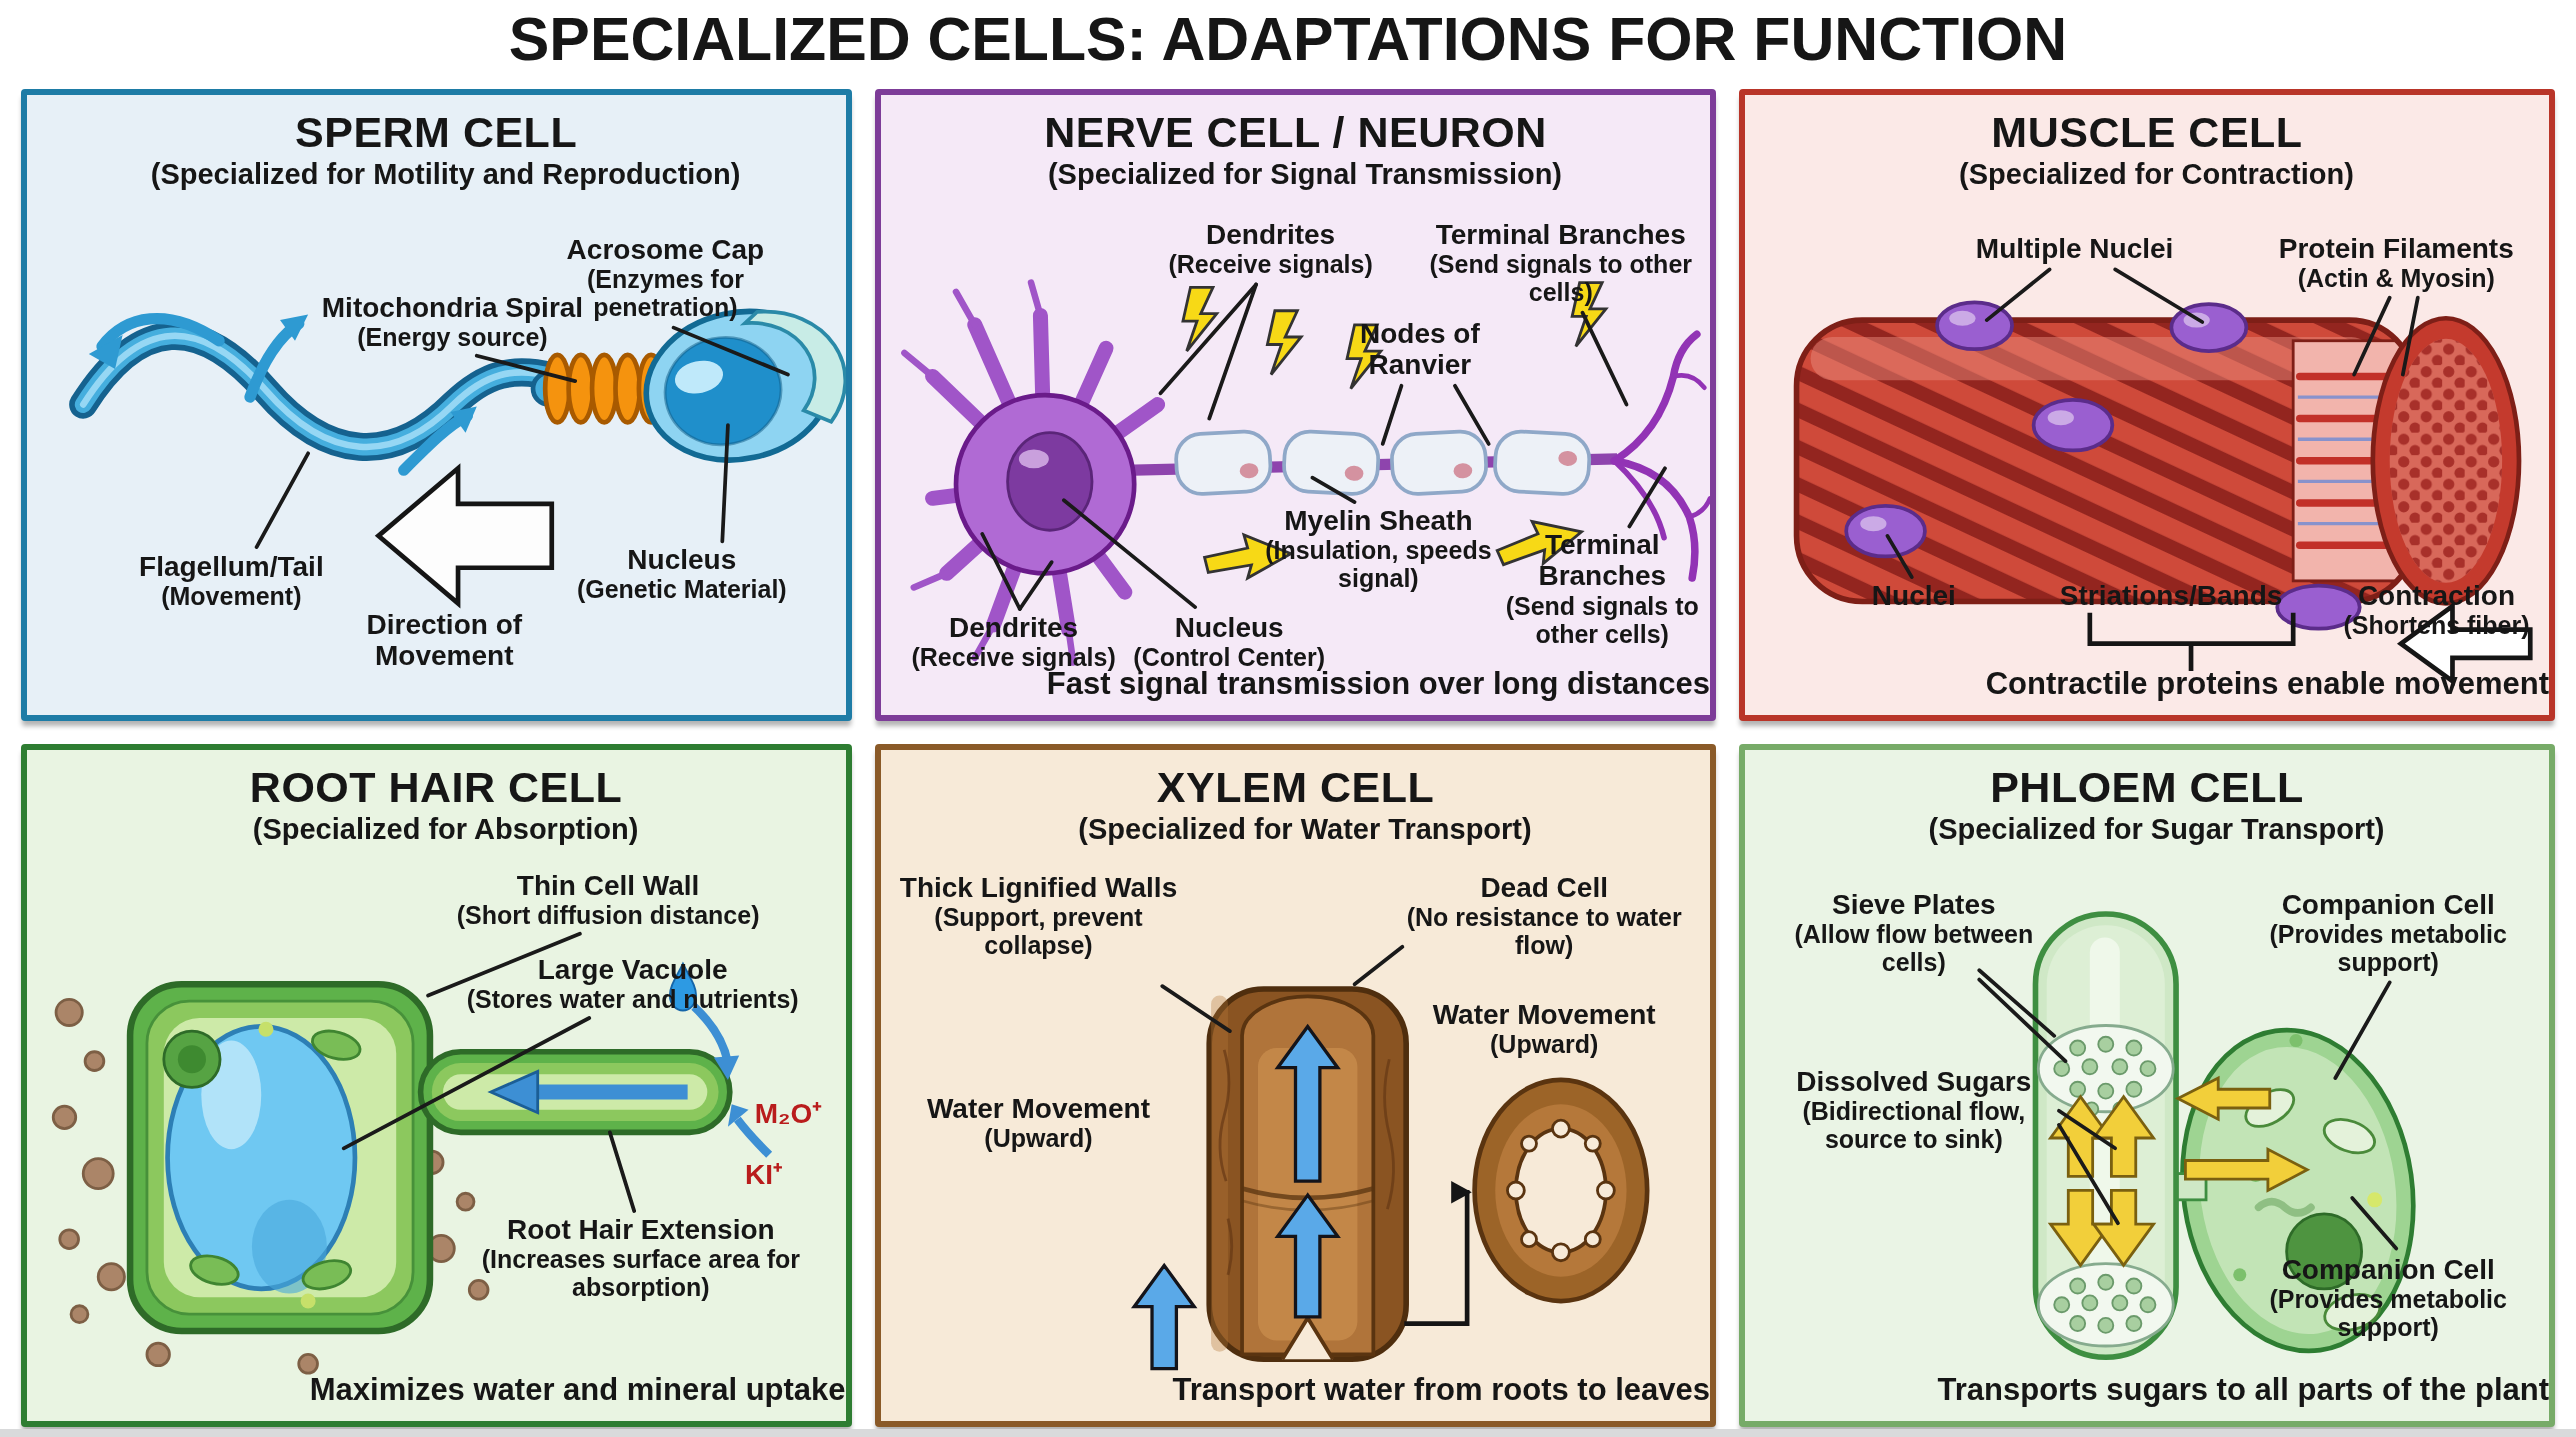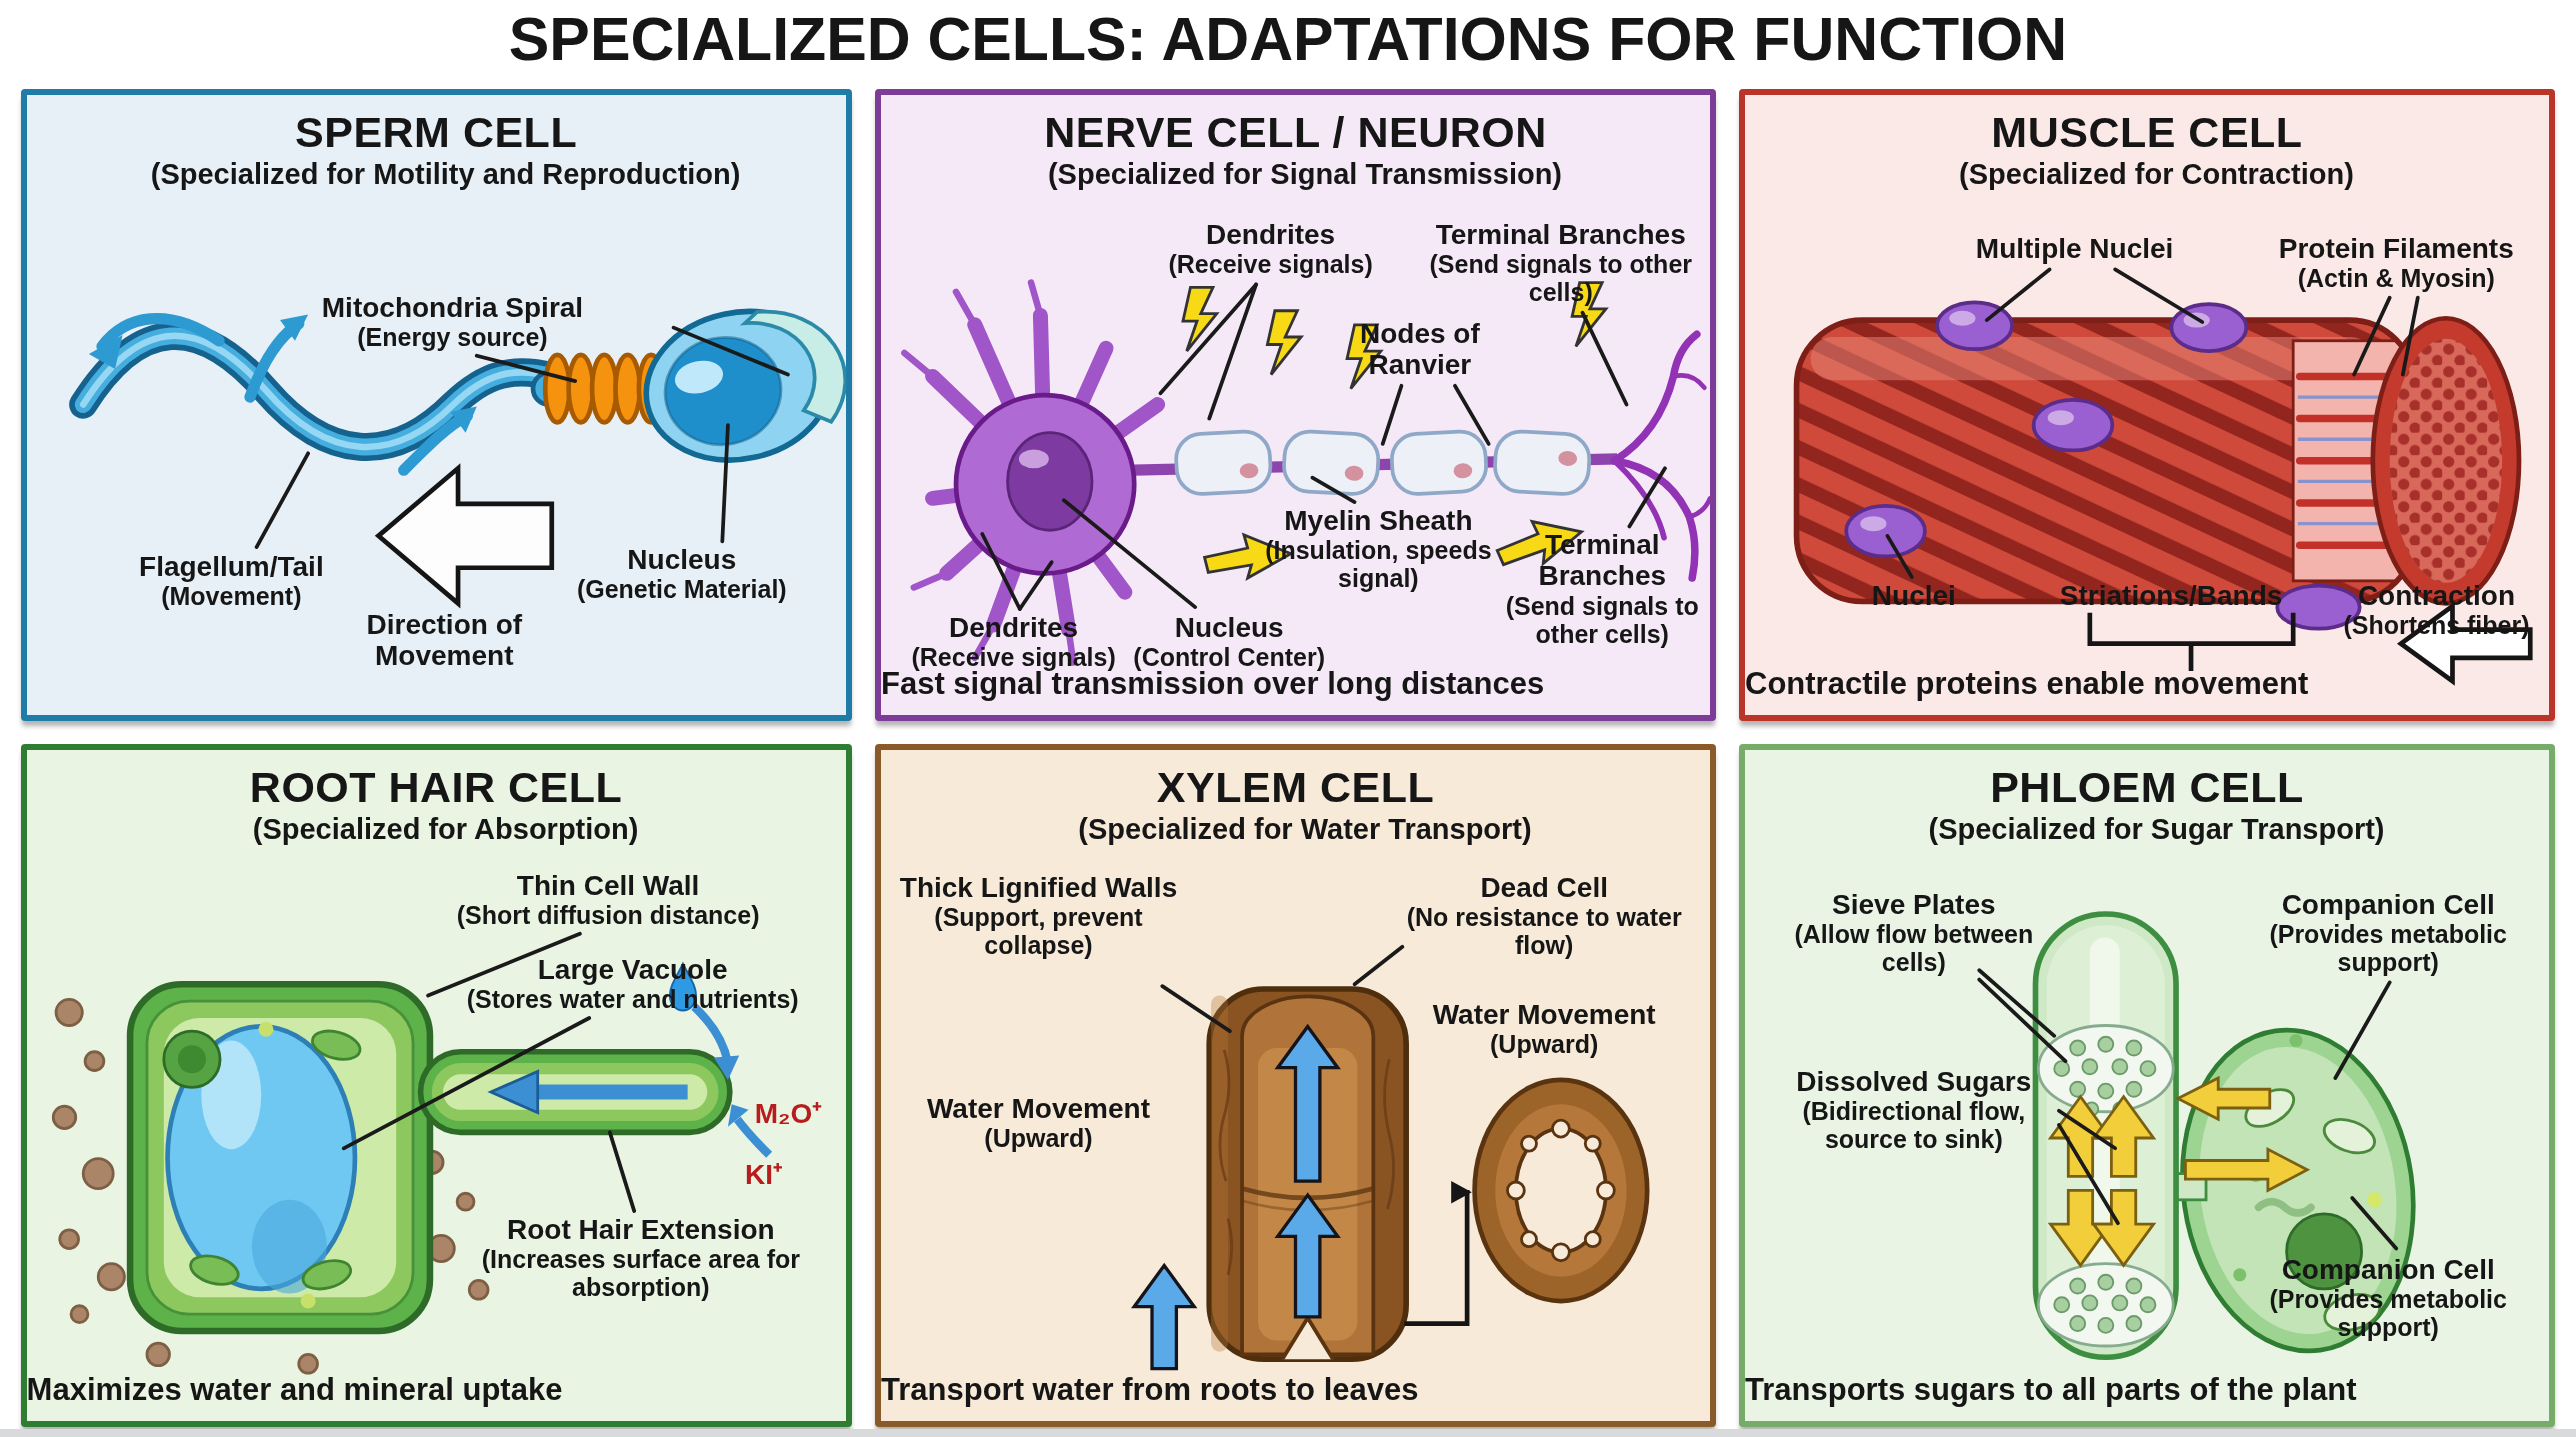--- a/index.html
+++ b/index.html
@@ -22,21 +22,21 @@
   .p5{left:875px;top:744px;width:841px;height:683px;background:#f7ead8;border-color:#8a5a28;}
   .p6{left:1739px;top:744px;width:816px;height:683px;background:#eaf4e5;border-color:#77ab68;}
   .art{position:absolute;left:0;top:0;width:100%;height:100%;z-index:1;}
   .ptitle{position:relative;z-index:2;text-align:center;margin:15px 0 0;
     font-size:43px;font-weight:800;letter-spacing:0.5px;line-height:1.05;}
   .psub{position:relative;z-index:2;text-align:center;font-size:29px;font-weight:700;margin-top:3.7px;line-height:1.1;padding-left:19px;}
   .lbl{position:absolute;z-index:2;transform:translateX(-50%);text-align:center;line-height:1.12;}
   .lbl-name{font-size:28px;font-weight:800;}
   .lbl-desc{font-size:25px;font-weight:600;}
   .ion{position:absolute;z-index:2;transform:translateX(-50%);font-size:28px;font-weight:700;color:#b91c1c;}
-  .pfoot{position:absolute;z-index:2;left:0;right:0;bottom:13px;text-align:left;font-size:31px;font-weight:800;}
+  .pfoot{position:absolute;z-index:2;left:0;right:0;bottom:13px;text-align:right;font-size:31px;font-weight:800;}
   .bottom-strip{position:absolute;left:0;bottom:0;width:100%;height:9.4px;background:#d9dadb;}
   
   .l-p1-acr{left:78%;top:139px;width:253px}.l-p1-mit{left:52%;top:197px;width:337px}
   .l-p1-fla{left:25%;top:456px;width:262px}.l-p1-dir{left:51%;top:514px;width:234px}
   .l-p1-nuc{left:80%;top:449px;width:318px}
   .l-p2-dent{left:47%;top:124px;width:253px}.l-p2-tbt{left:82%;top:124px;width:281px}
   .l-p2-nod{left:65%;top:223px;width:197px}.l-p2-mye{left:60%;top:410px;width:309px}
   .l-p2-denb{left:16%;top:517px;width:281px}.l-p2-nuc{left:42%;top:517px;width:262px}
   .l-p2-tbb{left:87%;top:434px;width:225px}
   .l-p3-mn{left:41%;top:138px;width:300px}.l-p3-pf{left:81%;top:138px;width:300px}
@@ -88,20 +88,24 @@
     <polygon points="375,470 460,398 460,436 560,436 560,504 460,504 460,542" fill="#fdfdfd" stroke="#151515" stroke-width="5"></polygon>
     <g stroke="#1a1a1a" stroke-width="4" stroke-linecap="round">
       <line x1="690" y1="248" x2="812" y2="298"></line>
       <line x1="480" y1="278" x2="585" y2="305"></line>
       <line x1="245" y1="482" x2="300" y2="382"></line>
       <line x1="742" y1="476" x2="748" y2="352"></line>
     </g>
   </svg>
   <h2 class="ptitle">SPERM CELL</h2>
   <div class="psub">(Specialized for Motility and Reproduction)</div>
+  <div class="lbl l-p1-acr">
+    <div class="lbl-name">Acrosome Cap</div>
+    <div class="lbl-desc">(Enzymes for penetration)</div>
+  </div>
   <div class="lbl l-p1-mit">
     <div class="lbl-name">Mitochondria Spiral</div>
     <div class="lbl-desc">(Energy source)</div>
   </div>
   <div class="lbl l-p1-fla">
     <div class="lbl-name">Flagellum/Tail</div>
     <div class="lbl-desc">(Movement)</div>
   </div>
   <div class="lbl l-p1-dir">
     <div class="lbl-name">Direction of Movement</div>

